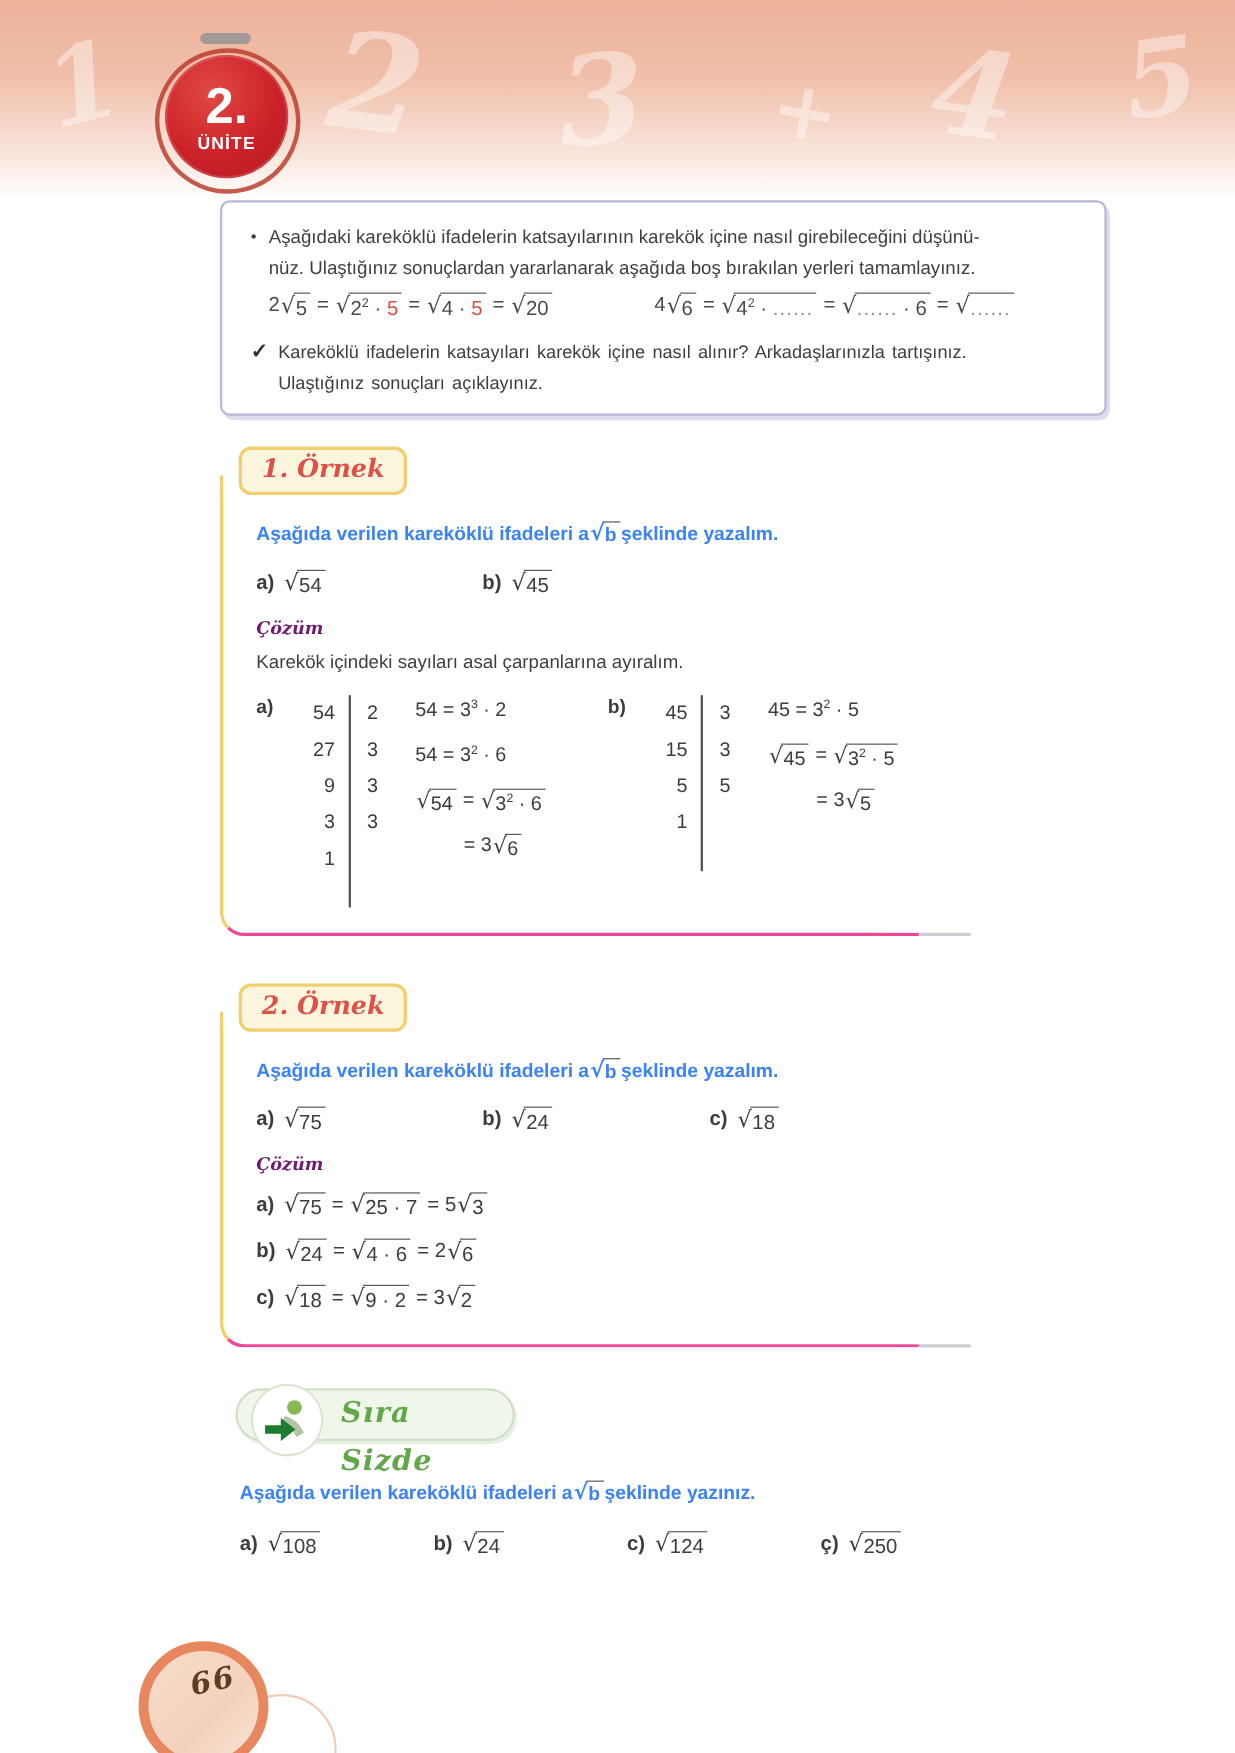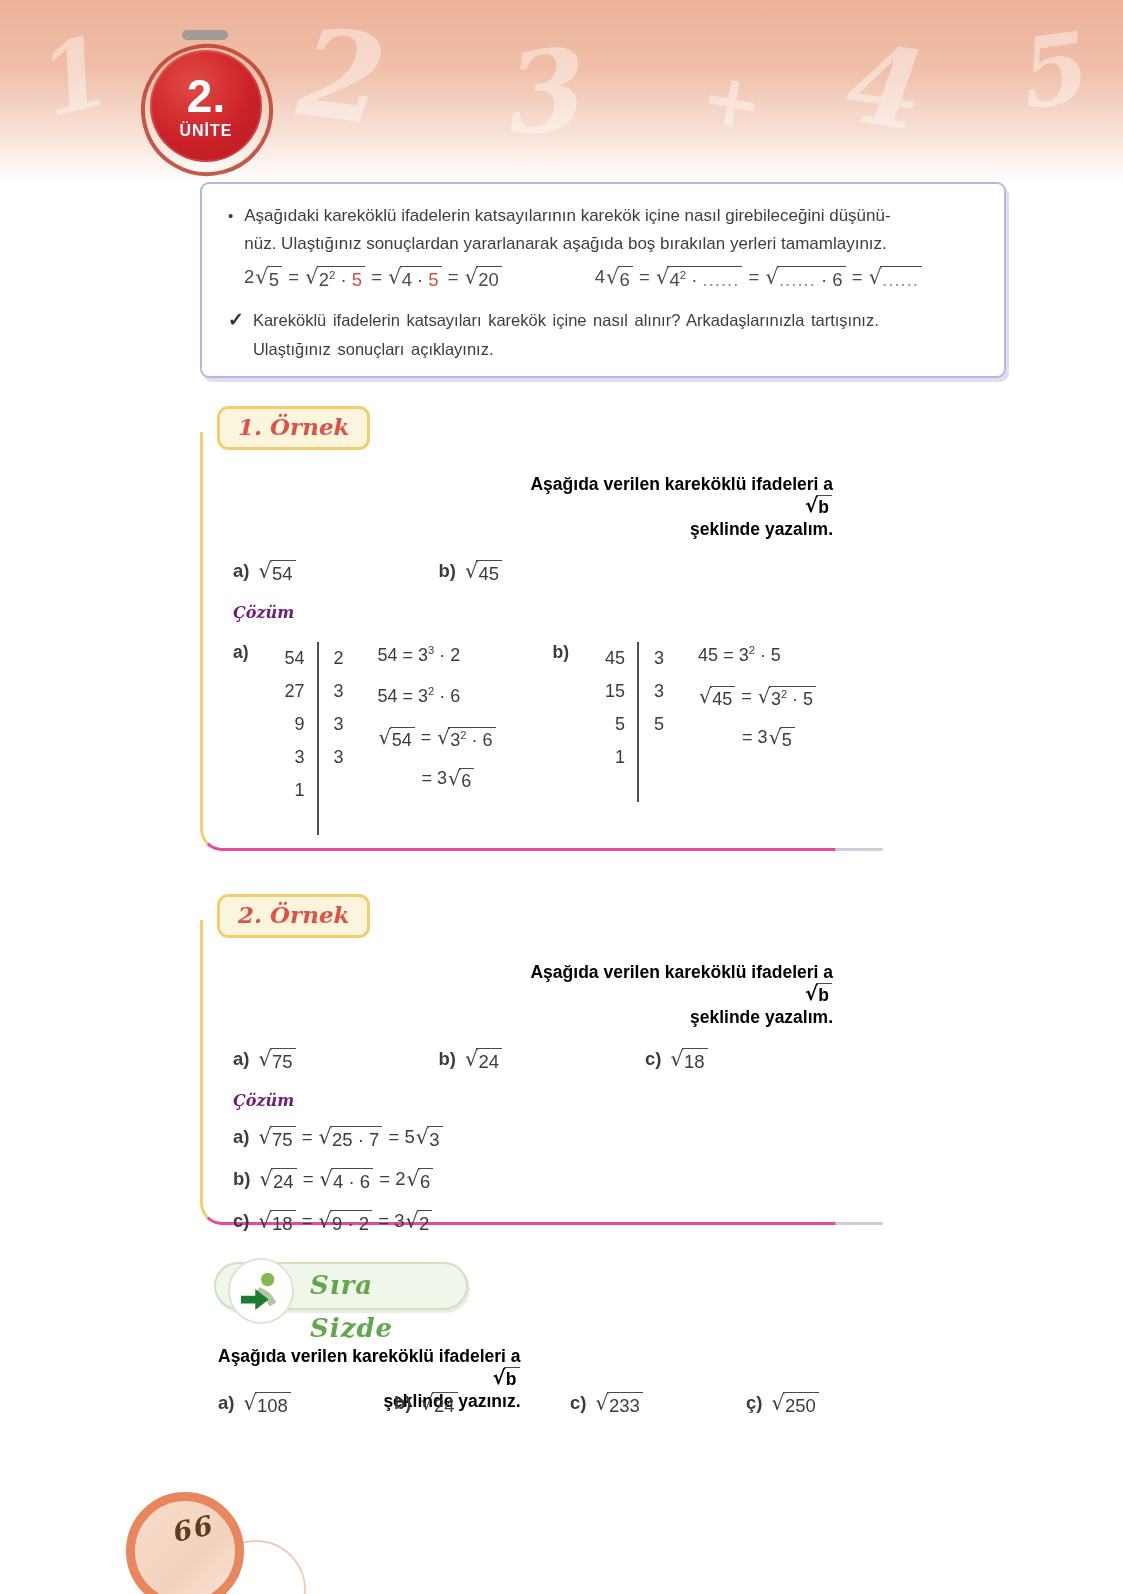--- a/index.html
+++ b/index.html
@@ -56,21 +56,21 @@
   .ex-box{position:absolute;border-left:3px solid #f2cf6e;border-bottom:3px solid #ec4899;
           border-bottom-left-radius:22px;}
   .ex-box::after{content:"";position:absolute;right:-46px;bottom:-3px;width:48px;height:3px;
                  background:#cbced4;border-radius:2px;}
   .ex1{left:200px;top:432px;width:634px;height:416px;}
   .ex2{left:200px;top:920px;width:634px;height:302px;}
   .ex-badge{position:absolute;top:-26px;left:14px;background:#fcf5dd;border:3px solid #f2cf6e;
             border-radius:11px;padding:4px 18px 7px;color:#dd5146;font-family:"DejaVu Serif",serif;
             font-style:italic;font-weight:bold;font-size:23px;white-space:nowrap;}
   .ex-content{padding:42px 4px 0 30px;}
-  .instr{font-weight:bold;font-size:17.5px;color:#000000;display:flex;align-items:flex-end;flex-wrap:wrap;flex-direction:column;}
+  .instr{font-weight:bold;font-size:17.5px;color:#3b82f6;display:flex;align-items:center;flex-wrap:wrap;}
   .items{display:flex;margin-top:20px;font-size:18.5px;}
   .gap-lg{gap:142px;}
   .item{display:inline-flex;align-items:flex-start;}
   .item-label{font-weight:bold;margin-right:8px;}
   .sol-label{margin-top:18px;color:#701a75;font-family:"DejaVu Serif",serif;font-style:italic;
              font-weight:bold;font-size:16px;}
   .sol-intro{margin-top:12px;font-size:17px;color:#3e3e3e;}
 
   
   .work{display:flex;margin-top:20px;font-size:18px;}
@@ -201,20 +201,21 @@
           </span>
           <span class="item">
             <span class="item-label">b)</span>
             <span><span class="sqrt">
                 <span class="sign">√</span>
                 <span class="rad"><span>45</span></span>
               </span></span>
           </span>
         </div>
       <div class="sol-label">Çözüm</div>
+      <div class="sol-intro">Karekök içindeki sayıları asal çarpanlarına ayıralım.</div>
       <div class="work">
         <div class="part">
           <span class="part-label">a)</span>
           <div class="ftable">
               <div class="fl">
                 <div>54</div>
                 <div>27</div>
                 <div>9</div>
                 <div>3</div>
                 <div>1</div>
@@ -387,21 +388,21 @@
         <span class="item-label">b)</span>
         <span><span class="sqrt">
             <span class="sign">√</span>
             <span class="rad"><span>24</span></span>
           </span></span>
       </span>
       <span class="item">
         <span class="item-label">c)</span>
         <span><span class="sqrt">
             <span class="sign">√</span>
-            <span class="rad"><span>233</span></span>
+            <span class="rad"><span>124</span></span>
           </span></span>
       </span>
       <span class="item">
         <span class="item-label">ç)</span>
         <span><span class="sqrt">
             <span class="sign">√</span>
             <span class="rad"><span>250</span></span>
           </span></span>
       </span>
     </div>

